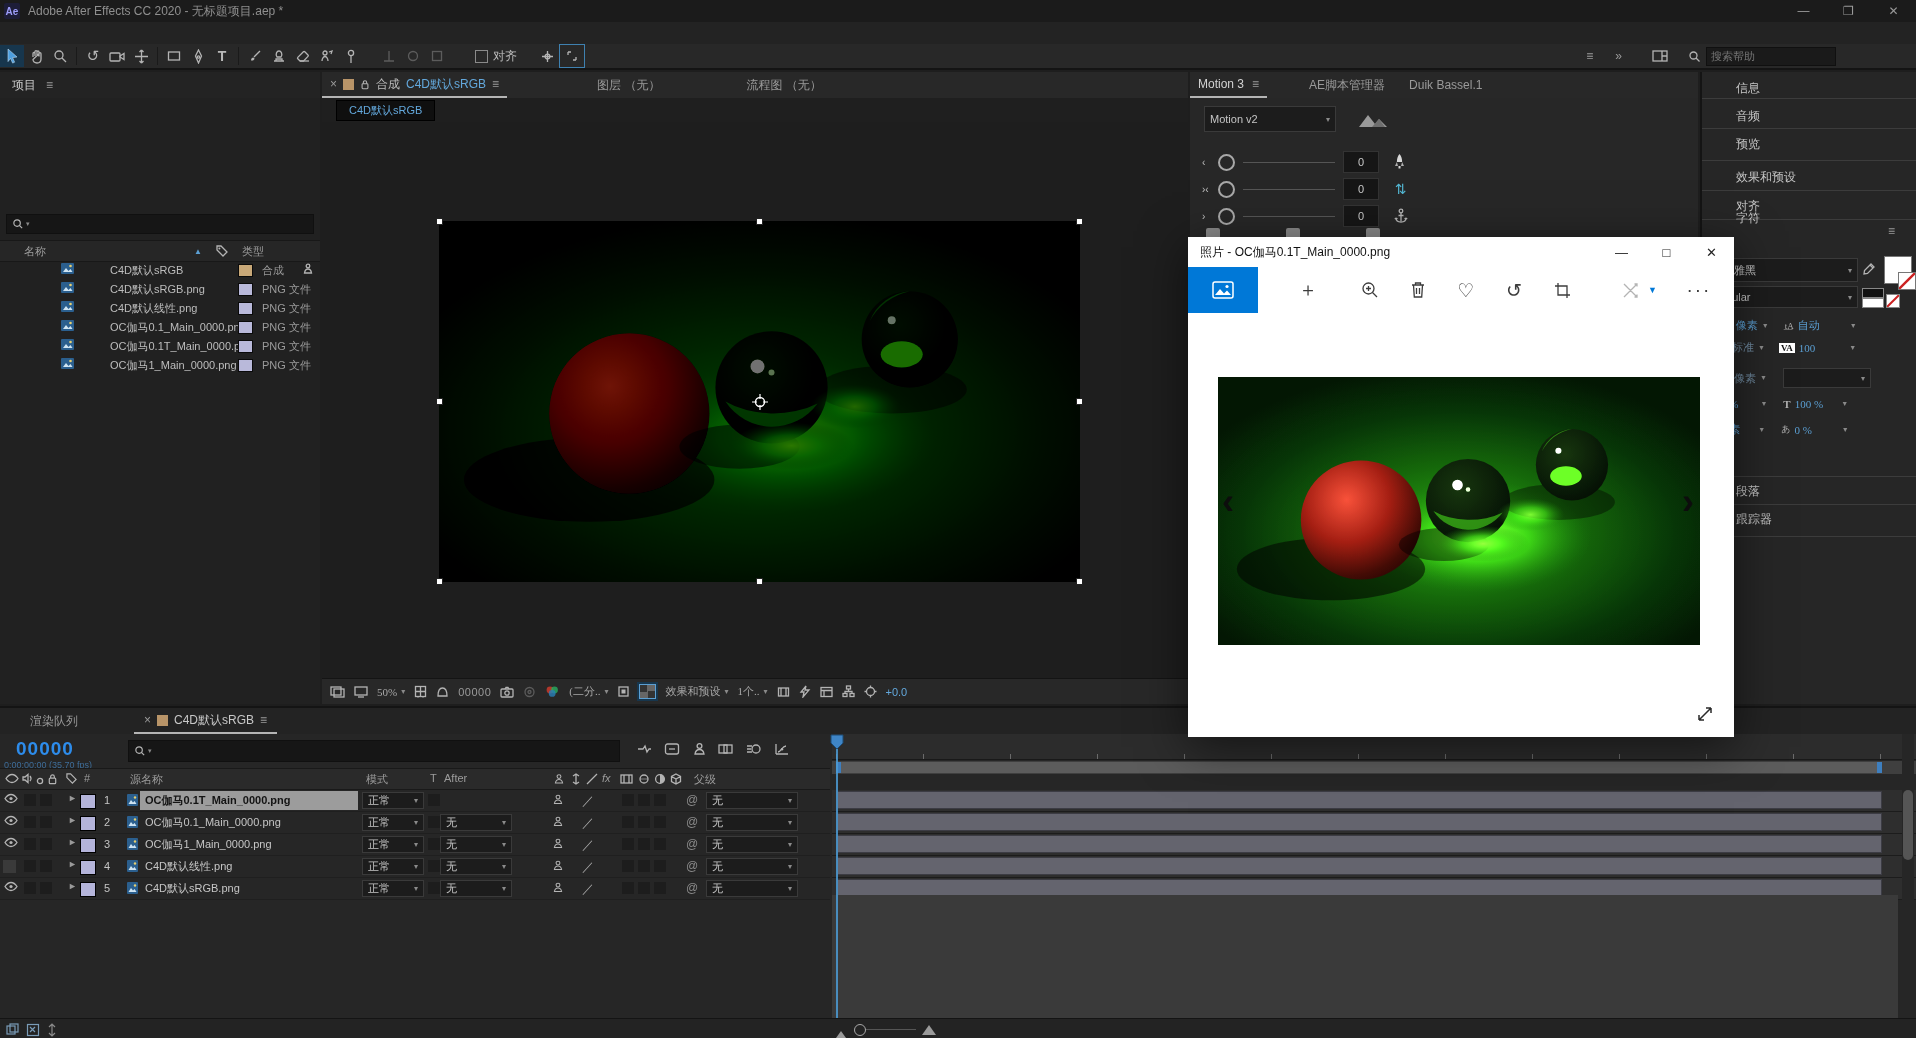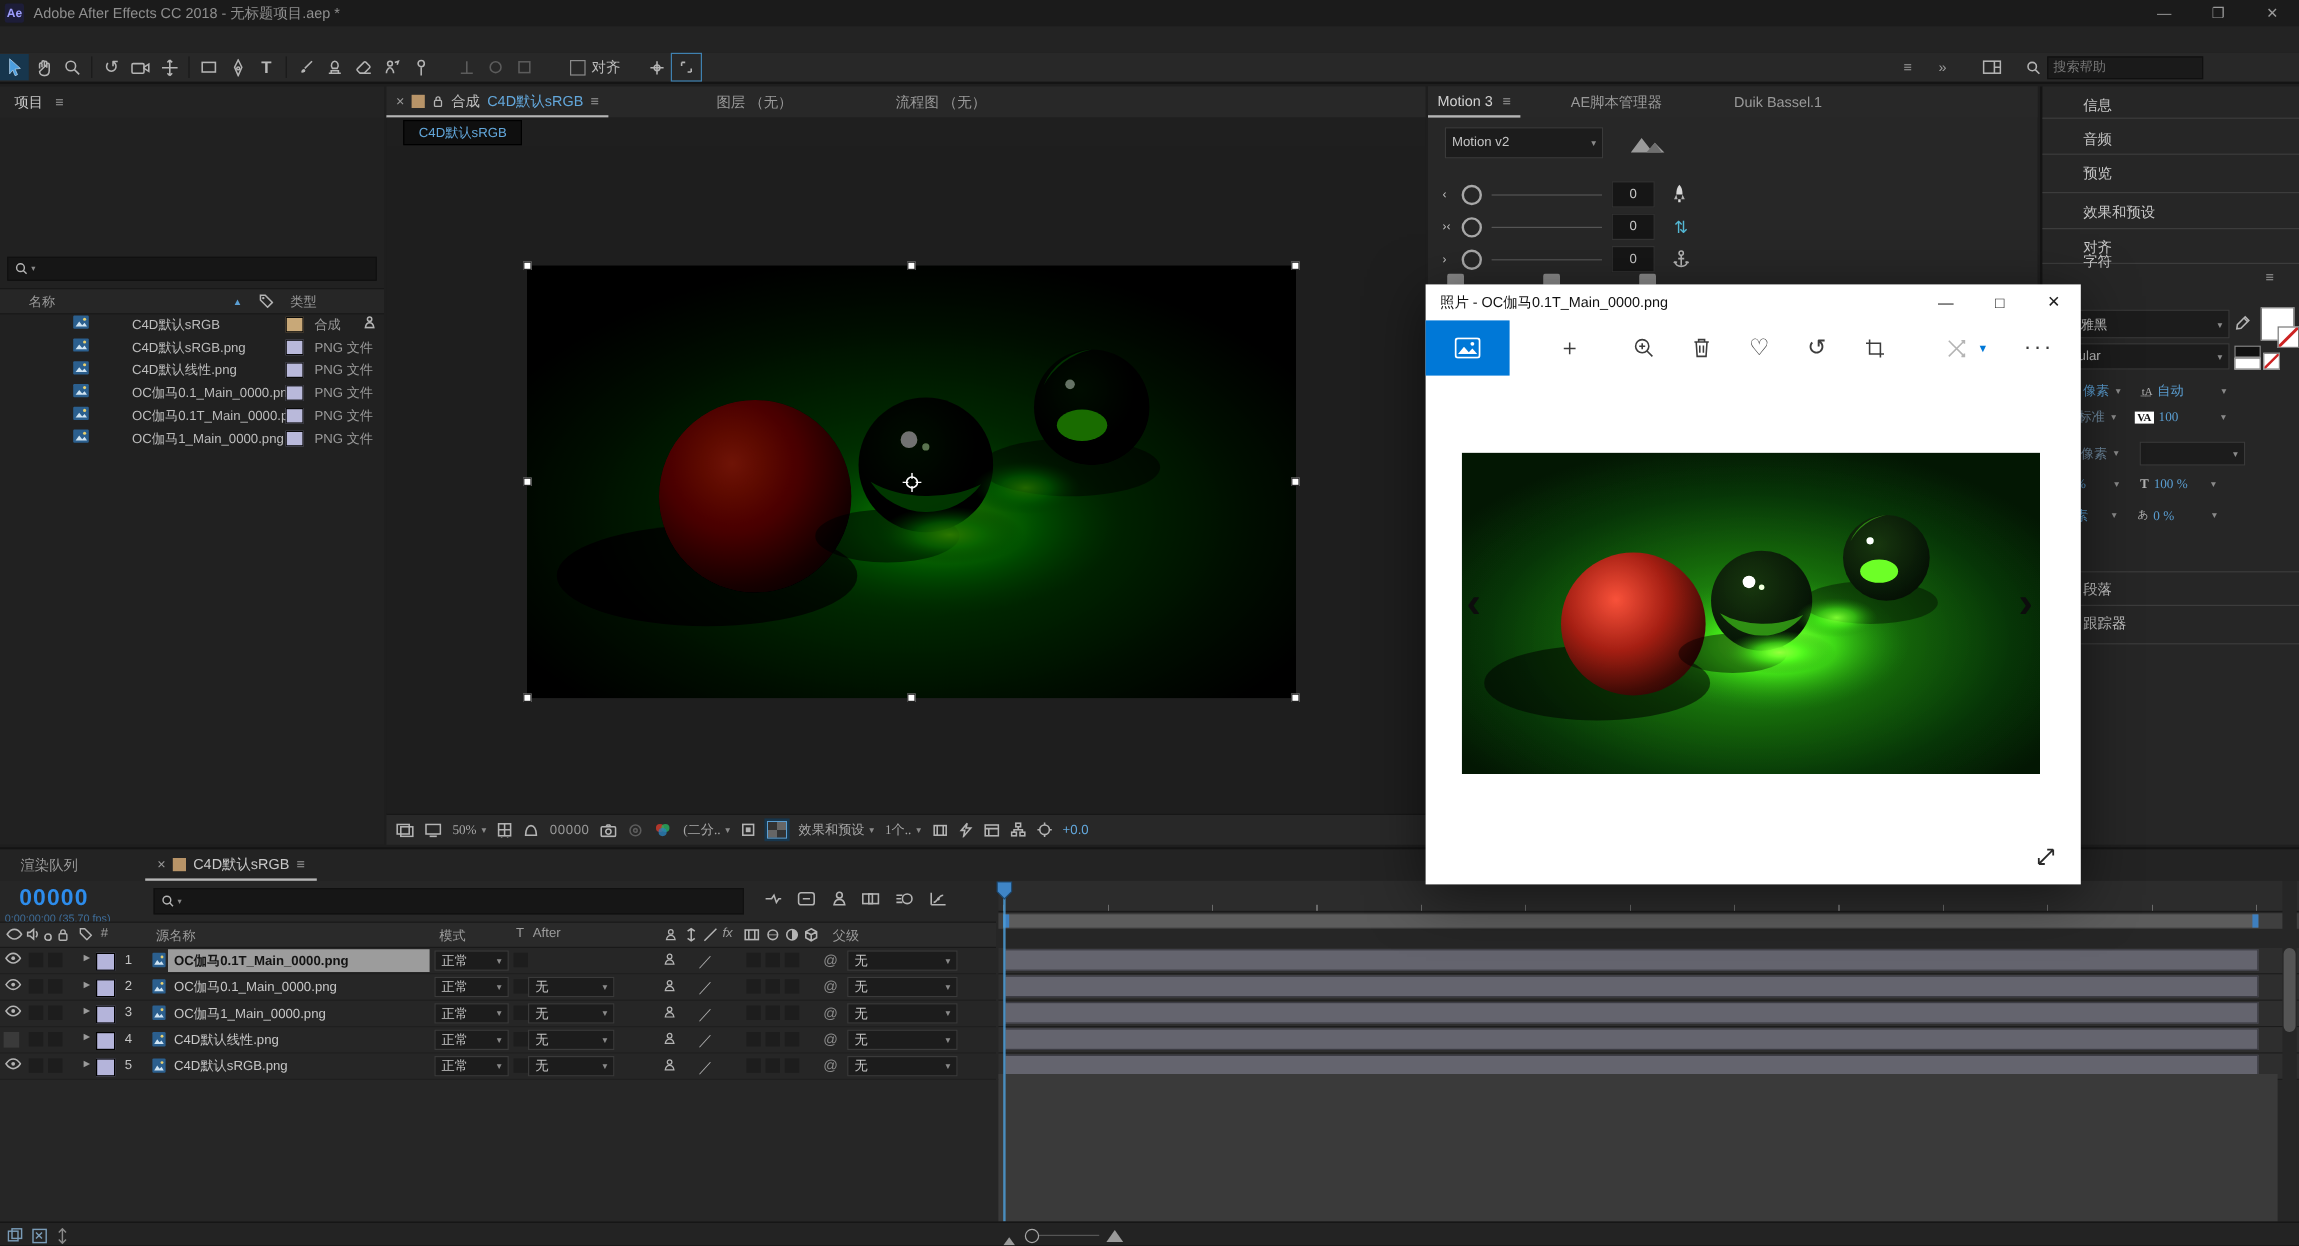--- a/index.html
+++ b/index.html
@@ -163,21 +163,21 @@
       <circle cx="452" cy="99" r="4" fill="#eaffea"></circle>
       <ellipse cx="415" cy="185" rx="45" ry="22" fill="url(#causG)" opacity="0.8"></ellipse>
     </symbol>
   </defs>
 </svg>
 
 <div id="app">
 
   <div id="titlebar" class="abs">
     <div id="appbadge">Ae</div>
-    <div id="title" class="nw">Adobe After Effects CC 2018 - 无标题项目.aep *</div>
+    <div id="title" class="nw">Adobe After Effects CC 2020 - 无标题项目.aep *</div>
     <div style="margin-left:auto;display:flex;">
       <div class="winbtn">—</div>
       <div class="winbtn">❐</div>
       <div class="winbtn">✕</div>
     </div>
   </div>
 
   <div id="menubar" class="abs">
 
   <span></span>
@@ -604,21 +604,21 @@
     </div>
   </div>
 
   <div id="motion" class="abs">
     <div class="tabbar">
       <div class="ctab-active" style="gap:8px;">
         <span style="color:#d2d2d2;">Motion 3</span>
           <span class="ghost">≡</span>
       </div>
       <span class="ghost" style="margin-left:42px;">AE脚本管理器</span>
-      <span class="ghost" style="margin-left:60px;">Duik Bassel.1</span>
+      <span class="ghost" style="margin-left:24px;">Duik Bassel.1</span>
     </div>
     <div class="dd abs" style="left:14px;top:34px;width:132px;height:26px;">
       <span>Motion v2</span>
         <span class="caret" style="margin-left:auto;">▾</span>
     </div>
     <span class="abs" style="left:168px;top:40px;">
       <svg width="34" height="16" viewBox="0 0 34 16">
           <path d="M1 15L10 3l7 9 4-5 8 8z" fill="#9a9a9a"></path>
           <path d="M14 15l7-8 6 8z" fill="#6e6e6e"></path>
         </svg>
@@ -751,21 +751,21 @@
       </div>
     <div class="rsep" style="top:404px;"></div>
     <span class="rlabel" style="top:411px;">段落</span>
     <div class="rsep" style="top:432px;"></div>
     <span class="rlabel" style="top:439px;">跟踪器</span>
     <div class="rsep" style="top:464px;"></div>
   </div>
 
   <div id="timeline" class="abs">
     <div id="tltabs">
-      <span class="ghost" style="margin-left:17px;">渲染队列</span>
+      <span class="ghost" style="margin-left:30px;">渲染队列</span>
       <div class="tl-active" style="margin-left:56px;">
         <span class="ghost">×</span>
         <span style="width:11px;height:11px;background:#b89468;display:inline-block;"></span>
         <span style="color:#c8c8c8;">C4D默认sRGB</span>
         <span class="ghost">≡</span>
       </div>
     </div>
 
     <span id="bigframe">00000</span>
     <span id="smallcode">0:00:00:00 (35.70 fps)</span>

